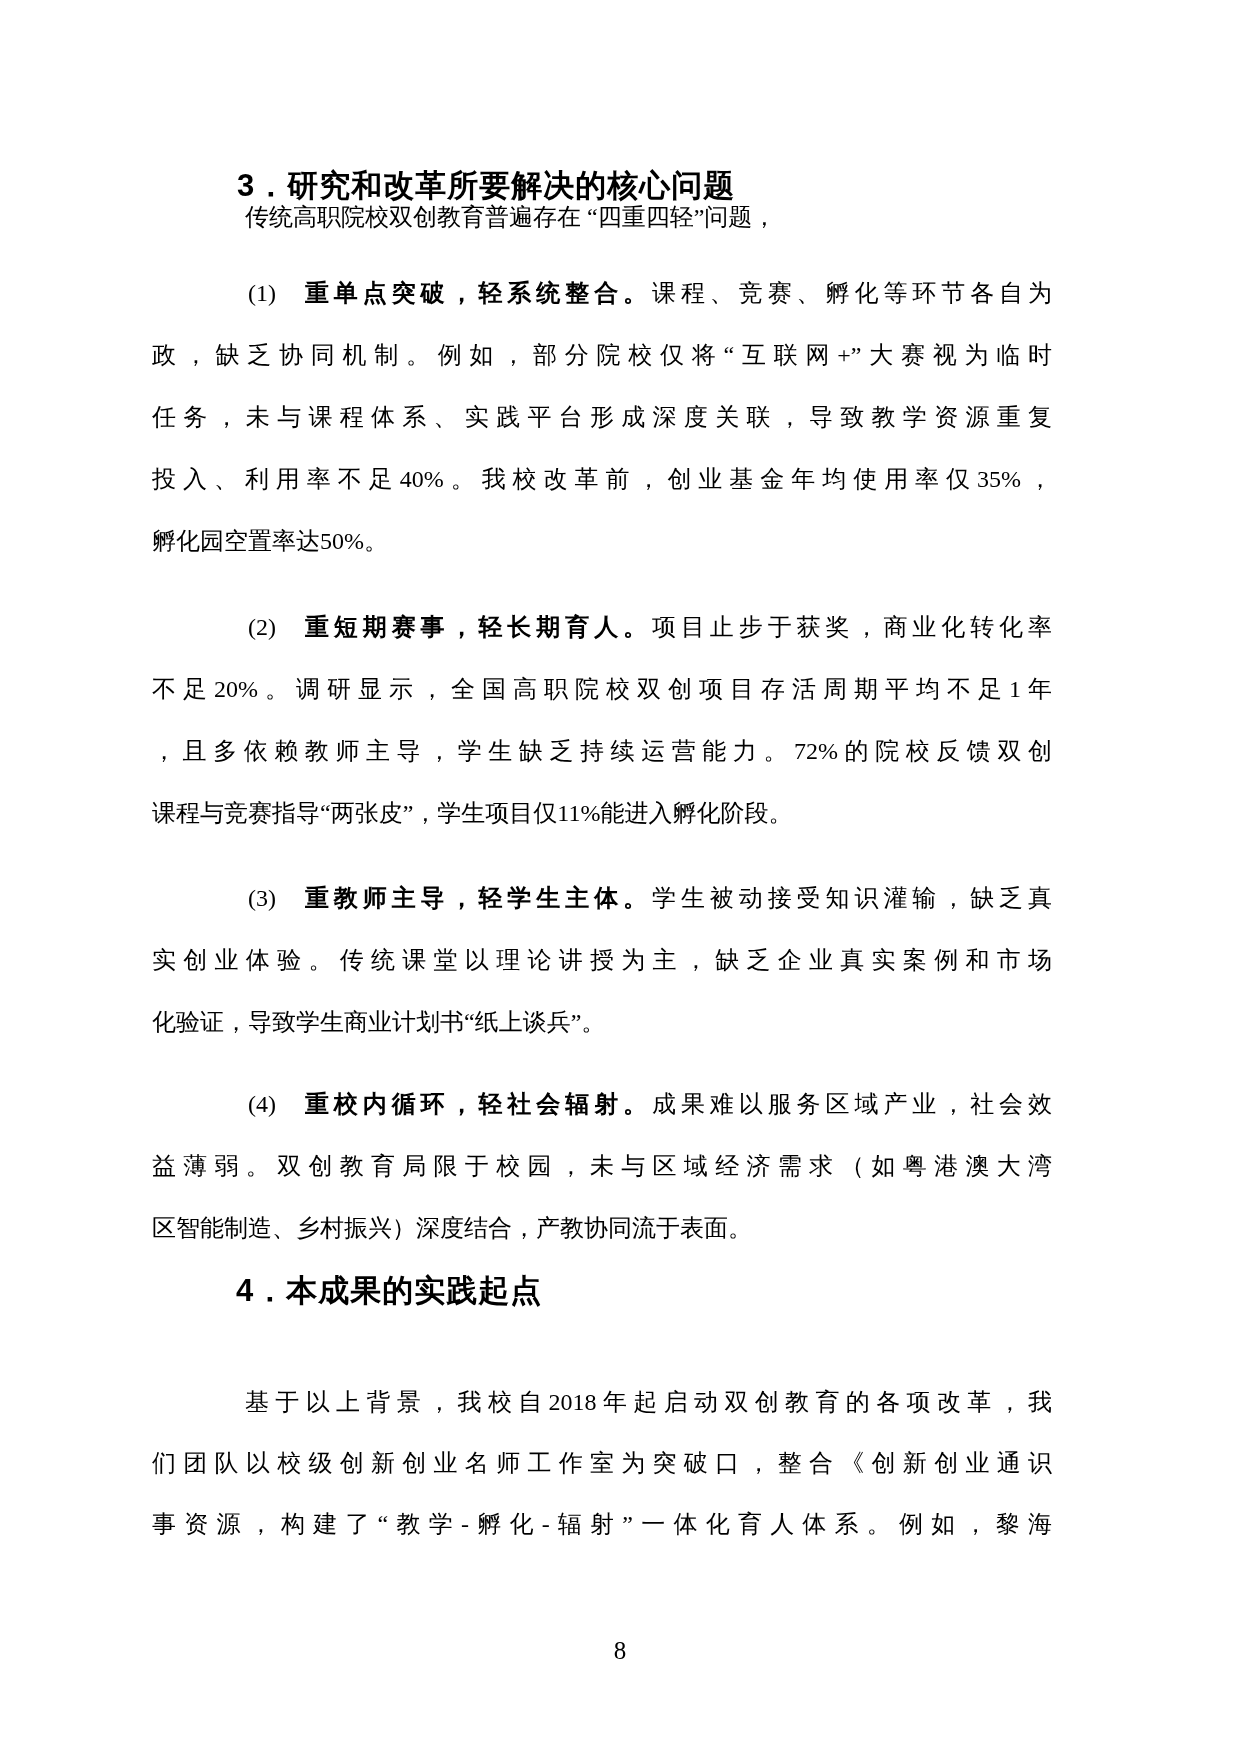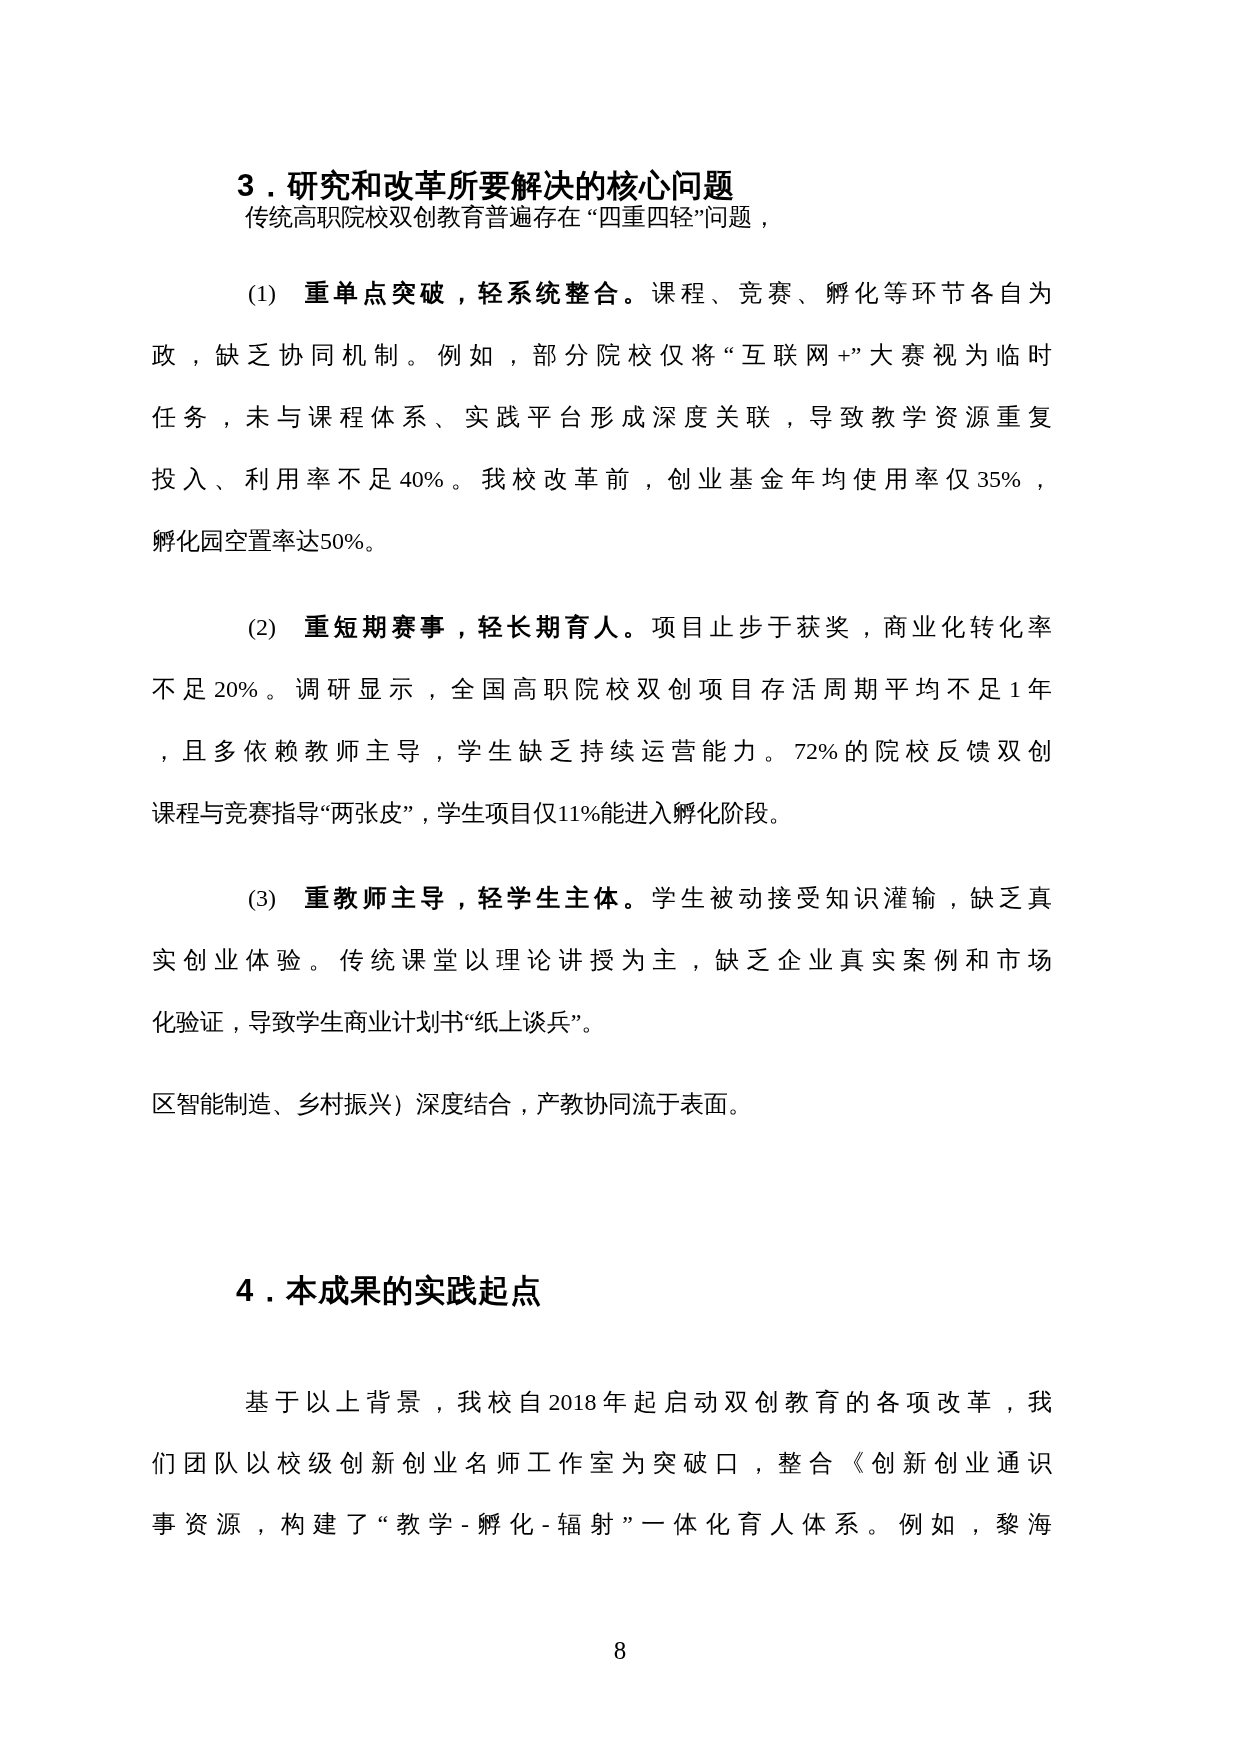--- a/index.html
+++ b/index.html
@@ -73,20 +73,22 @@
     <div class="line">课程与竞赛指导“两张皮”，学生项目仅11%能进入孵化阶段。</div>
   </div>
 
   <div class="block" style="top:867px;">
     <div class="line fill indent-num"><span class="num">(3)</span><span class="lead">重教师主导，轻学生主体。</span><span>学生被动接受知识灌输，缺乏真</span></div>
     <div class="line fill">实创业体验。传统课堂以理论讲授为主，缺乏企业真实案例和市场</div>
     <div class="line">化验证，导致学生商业计划书“纸上谈兵”。</div>
   </div>
 
   <div class="block" style="top:1073px;">
+    <div class="line fill indent-num"><span class="num">(4)</span><span class="lead">重校内循环，轻社会辐射。</span><span>成果难以服务区域产业，社会效</span></div>
+    <div class="line fill">益薄弱。双创教育局限于校园，未与区域经济需求（如粤港澳大湾</div>
     <div class="line">区智能制造、乡村振兴）深度结合，产教协同流于表面。</div>
   </div>
 
   <h2 class="block heading" style="top:1258px;margin:11px;">4．本成果的实践起点</h2>
 
   <div class="block p5" style="top:1372px;">
     <div class="line fill indent">基于以上背景，我校自2018年起启动双创教育的各项改革，我</div>
     <div class="line fill">们团队以校级创新创业名师工作室为突破口，整合《创新创业通识</div>
     <div class="line fill">事资源，构建了“教学-孵化-辐射”一体化育人体系。例如，黎海</div>
   </div>

